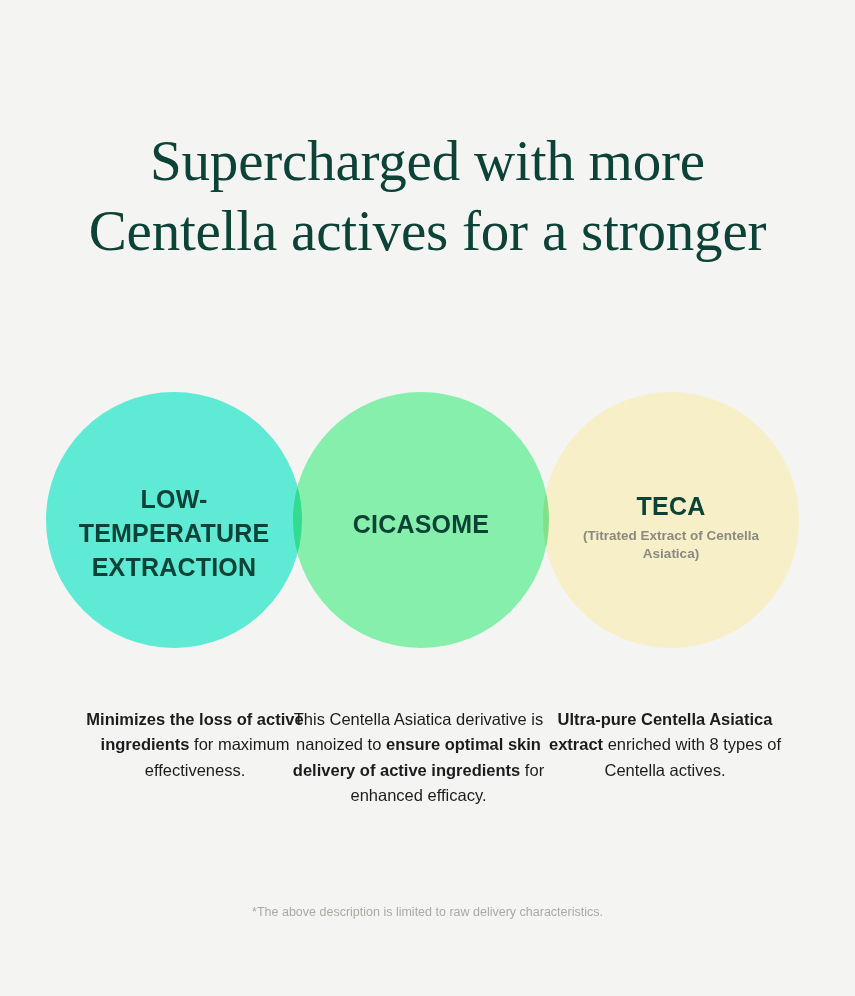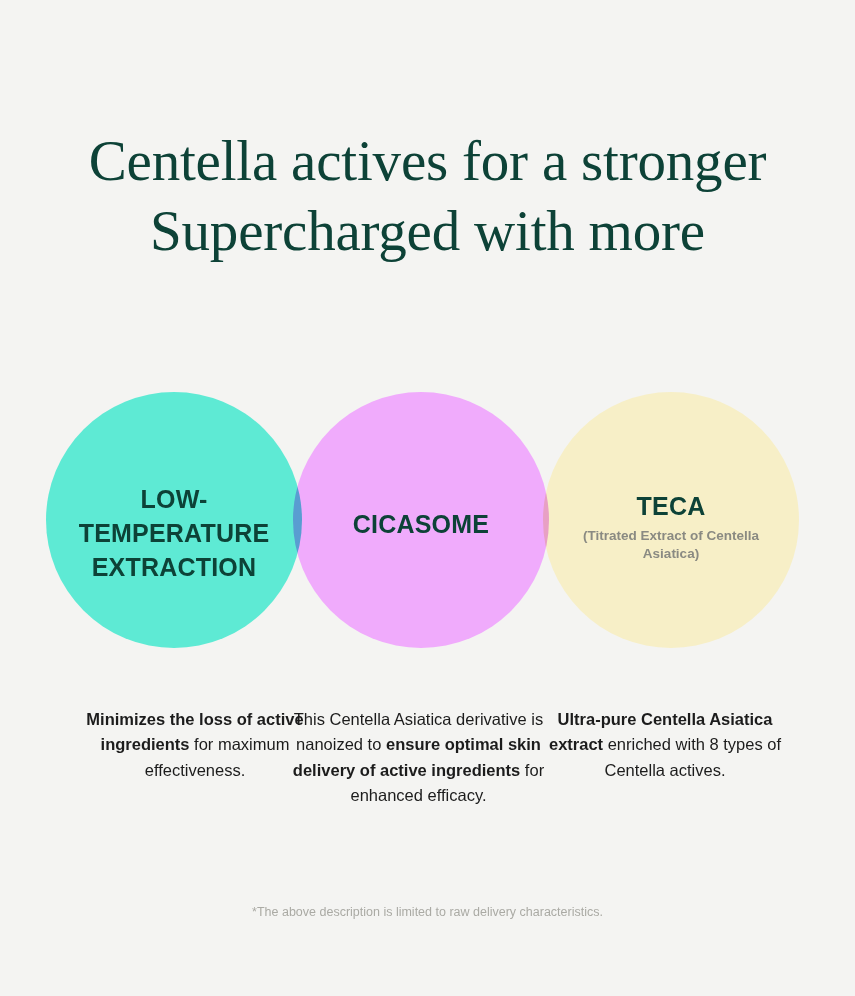--- a/index.html
+++ b/index.html
@@ -56,21 +56,21 @@
     height: 256px;
     border-radius: 50%;
     mix-blend-mode: multiply;
     display: flex;
     flex-direction: column;
     align-items: center;
     justify-content: center;
     text-align: center;
   }
   .circle-left   { left: 46px;  background: #5eead4; }
-  .circle-center { left: 293px; background: #f0abfc; }
+  .circle-center { left: 293px; background: #86efac; }
   .circle-right  { left: 543px; background: #f7efc7; }
 
   .circle-label {
     position: relative;
     color: #0d4237;
     font-weight: 700;
     letter-spacing: 0.2px;
   }
   .circle-left .circle-label {
     font-size: 25px;
@@ -134,22 +134,22 @@
     line-height: 17px;
     font-weight: 400;
   }
 </style>
 </head>
 <body>
 
 <div class="page">
 
   <h1 class="headline">
+    <span class="hl-line">Supercharged with more</span>
     <span class="hl-line">Centella actives for a stronger</span>
-    <span class="hl-line">Supercharged with more</span>
   </h1>
 
   <div class="circles">
 
     <div class="circle circle-left">
       <div class="circle-label">LOW-TEMPERATURE EXTRACTION</div>
     </div>
 
     <div class="circle circle-center">
       <div class="circle-label">CICASOME</div>

